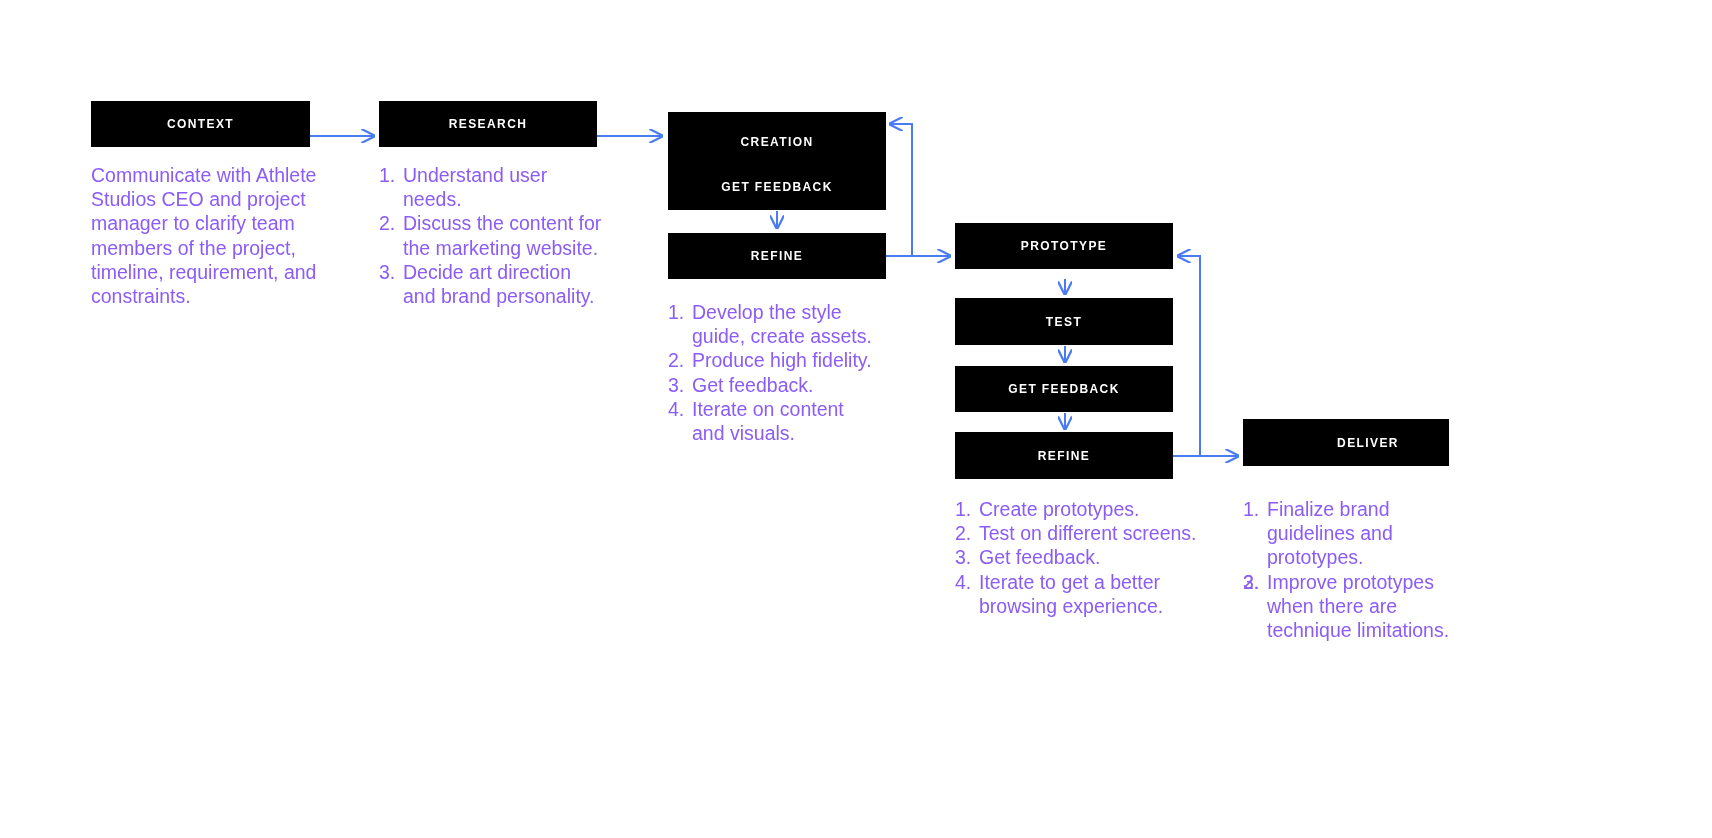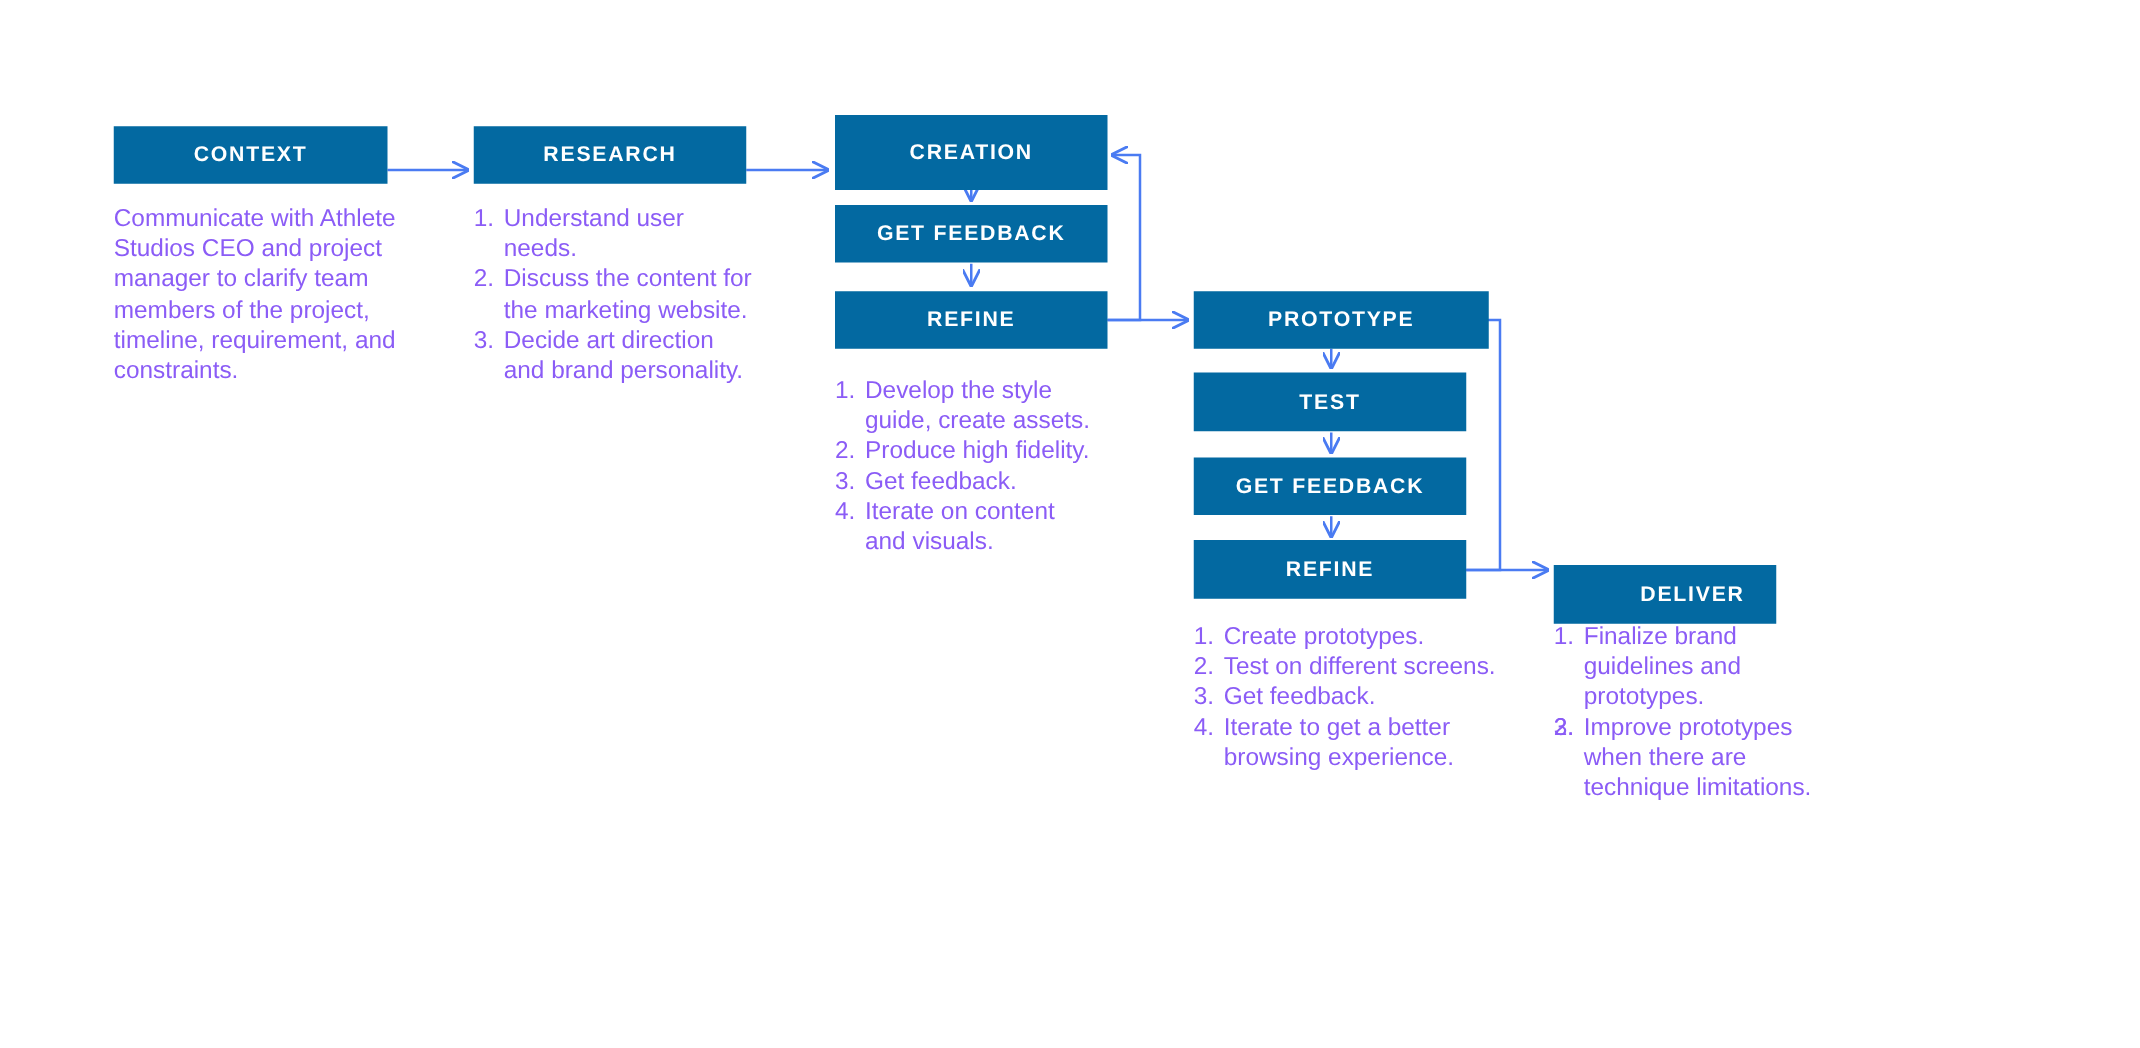--- a/index.html
+++ b/index.html
@@ -22,28 +22,28 @@
   }
   svg.connectors {
     position: absolute;
     left: 0; top: 0;
     width: 1712px;
     height: 838px;
     pointer-events: none;
   }
   .node {
     position: absolute;
-    background: #0369a1;
+    background: #000000;
     color: #ffffff;
     display: flex;
     align-items: center;
     justify-content: center;
     font-weight: bold;
     letter-spacing: 1.4px;
-    font-size: 17px;
+    font-size: 12px;
     box-sizing: border-box;
   }
   .node-label {
     display: block;
     white-space: nowrap;
   }
   .desc {
     position: absolute;
     color: #8b5cf6;
     font-size: 19.5px;
@@ -106,49 +106,49 @@
   </svg>
 
   <div class="node" style="left:91px; top:101px; width:219px; height:46px;">
     <span class="node-label">CONTEXT</span>
   </div>
 
   <div class="node" style="left:379px; top:101px; width:218px; height:46px;">
     <span class="node-label">RESEARCH</span>
   </div>
 
-  <div class="node" style="left:668px; top:92px; width:218px; height:60px;">
+  <div class="node" style="left:668px; top:112px; width:218px; height:60px;">
     <span class="node-label">CREATION</span>
   </div>
 
   <div class="node" style="left:668px; top:164px; width:218px; height:46px;">
     <span class="node-label">GET FEEDBACK</span>
   </div>
 
   <div class="node" style="left:668px; top:233px; width:218px; height:46px;">
     <span class="node-label">REFINE</span>
   </div>
 
-  <div class="node" style="left:955px; top:233px; width:236px; height:46px;">
+  <div class="node" style="left:955px; top:223px; width:218px; height:46px;">
     <span class="node-label">PROTOTYPE</span>
   </div>
 
   <div class="node" style="left:955px; top:298px; width:218px; height:47px;text-align:right;">
     <span class="node-label">TEST</span>
   </div>
 
   <div class="node" style="left:955px; top:366px; width:218px; height:46px;">
     <span class="node-label">GET FEEDBACK</span>
   </div>
 
   <div class="node" style="left:955px; top:432px; width:218px; height:47px;">
     <span class="node-label">REFINE</span>
   </div>
 
-  <div class="node" style="left:1243px; top:452px; width:178px; height:47px;padding-left:44px;">
+  <div class="node" style="left:1243px; top:419px; width:206px; height:47px;padding-left:44px;">
     <span class="node-label">DELIVER</span>
   </div>
 
   <div class="desc" style="left:91px; top:163px; width:228px;">
     <p>Communicate with Athlete Studios CEO and project manager to clarify team members of the project, timeline, requirement, and constraints.</p>
   </div>
 
   <div class="desc" style="left:379px; top:163px; width:226px;">
     <ol class="numlist">
       <li>

